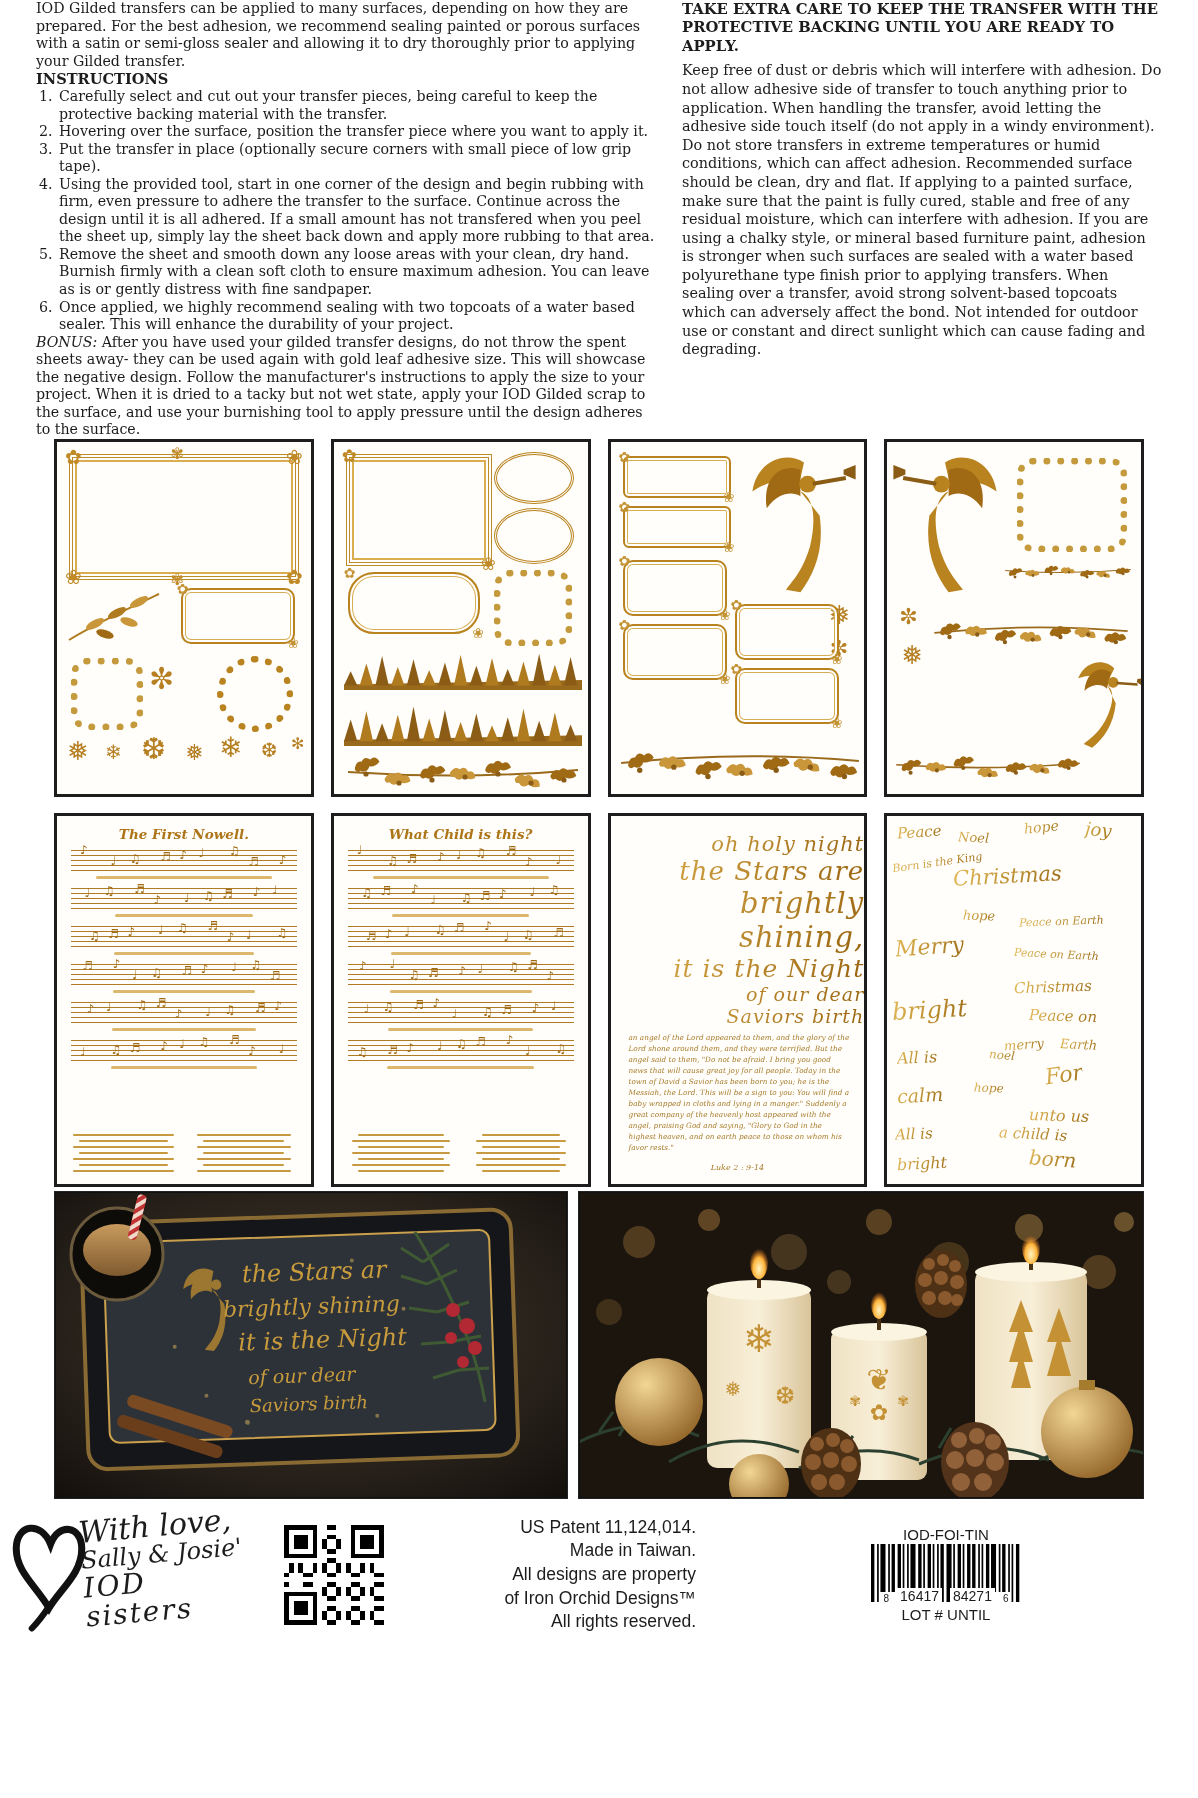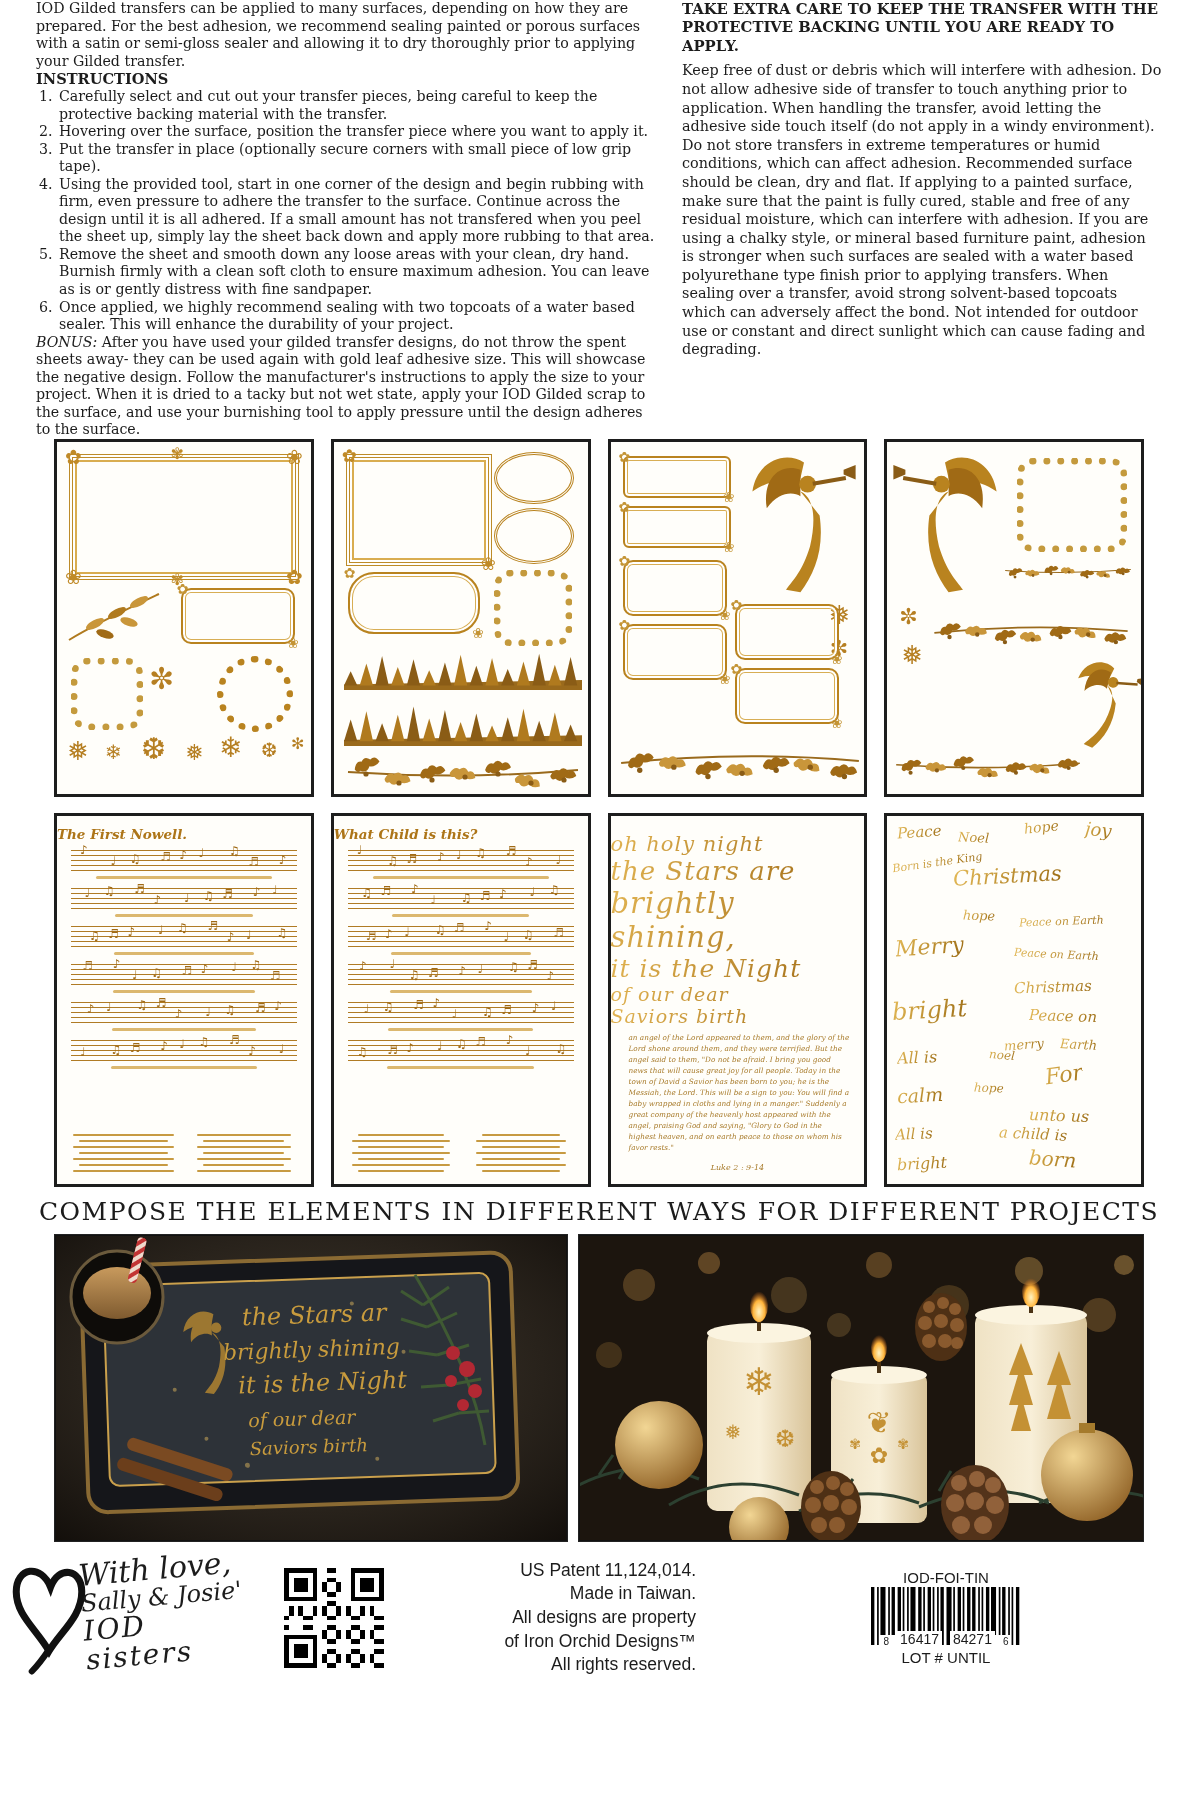--- a/index.html
+++ b/index.html
@@ -32,31 +32,31 @@
   .lab{position:absolute;border:2px solid #b9831f;border-radius:10px;box-shadow:inset 0 0 0 2px #fff,inset 0 0 0 3px #d8ae54;}
   .lab:before,.lab:after{position:absolute;color:#c49434;font-family:"DejaVu Sans",sans-serif;}
   .lab:before{content:"✿";top:-9px;left:-6px;font-size:14px;}
   .lab:after{content:"❀";bottom:-9px;right:-6px;font-size:14px;}
   .wrC{position:absolute;border:7px dotted #b9831f;border-radius:50%;}
   .wrS{position:absolute;border:7px dotted #c49a3d;border-radius:16px;}
   .oval{position:absolute;border:3px double #b9831f;border-radius:50%;box-shadow:inset 0 0 0 2px #e7c härc;}
   .sf{position:absolute;color:#b67f22;font-family:"DejaVu Sans",sans-serif;line-height:1;}
   svg.deco{position:absolute;}
   
-  .mtitle{position:absolute;top:10px;left:0;right:0;text-align:left;font-size:13.5px;font-weight:700;font-style:italic;color:#ad7518;}
+  .mtitle{position:absolute;top:10px;left:0;right:0;text-align:center;font-size:13.5px;font-weight:700;font-style:italic;color:#ad7518;}
   .music-lines{position:absolute;top:34px;left:14px;right:14px;}
   .sys{position:relative;margin-bottom:9px;}
   .staff{position:relative;height:21px;background:repeating-linear-gradient(to bottom,#b07b24 0 1px,transparent 1px 5px);}
   .staff span{position:absolute;font-family:"DejaVu Sans",sans-serif;font-size:12px;color:#a06a15;}
   .lyr{height:3px;background:#d3a64c;margin:5px auto 0;border-radius:2px;opacity:.8;}
   .verses{position:absolute;left:12px;right:12px;bottom:8px;display:flex;gap:10px;}
   .vcol{flex:1;}
   .vline{height:2px;background:#c79a41;border-radius:2px;margin:4px auto;}
   
-  .cal{position:absolute;left:0;right:0;top:16px;text-align:left;}
+  .cal{position:absolute;left:0;right:0;top:16px;text-align:right;}
   .cal span{display:block;font-style:italic;color:transparent;background:linear-gradient(120deg,#e2b452,#996410);
             -webkit-background-clip:text;background-clip:text;letter-spacing:1px;}
   .scripture{position:absolute;left:18px;right:14px;bottom:30px;font-size:7.3px;font-style:italic;color:#a8ermé;}
   .scripture{color:#a87b2b;line-height:1.5;}
   .citation{position:absolute;bottom:12px;left:0;right:0;text-align:center;font-size:8px;font-style:italic;color:#a87b2b;}
   
   #words-sheet .cw{position:absolute;font-style:italic;white-space:nowrap;color:transparent;
        background:linear-gradient(120deg,#e5bb58,#9a6a12);-webkit-background-clip:text;background-clip:text;}
   
   .photos{display:flex;gap:10px;padding:0 54px;margin-top:4px;}
@@ -576,21 +576,20 @@
         <span class="cw" style="left: 34%; top: 72%; font-size: 12px; transform: rotate(2deg);">hope</span>
         <span class="cw" style="left: 62%; top: 67%; font-size: 22px; transform: rotate(-8deg);">For</span>
         <span class="cw" style="left: 56%; top: 79%; font-size: 16px; transform: rotate(2deg);">unto us</span>
         <span class="cw" style="left: 3%; top: 84%; font-size: 15px; transform: rotate(-2deg);">All is</span>
         <span class="cw" style="left: 44%; top: 84%; font-size: 15px; transform: rotate(3deg);">a child is</span>
         <span class="cw" style="left: 4%; top: 92%; font-size: 16px; transform: rotate(-3deg);">bright</span>
         <span class="cw" style="left: 56%; top: 90%; font-size: 20px; transform: rotate(4deg);">born</span>
       </div>
   </div>
 
-  <h2 class="section-head">COMPOSE THE ELEMENTS IN DIFFERENT WAYS FOR DIFFERENT PROJECTS</h2>
 
   <div class="photos">
 
     <div class="photo" style="width:512px;height:306px;">
       <svg width="512" height="306" viewBox="0 0 512 306">
         <rect width="512" height="306" fill="#272119"></rect>
         <rect width="512" height="306" fill="url(#vig)"></rect>
         <defs>
           <radialGradient id="vig" cx="50%" cy="45%" r="75%">
             <stop offset="0%" stop-color="#4a4136" stop-opacity=".55"></stop>

